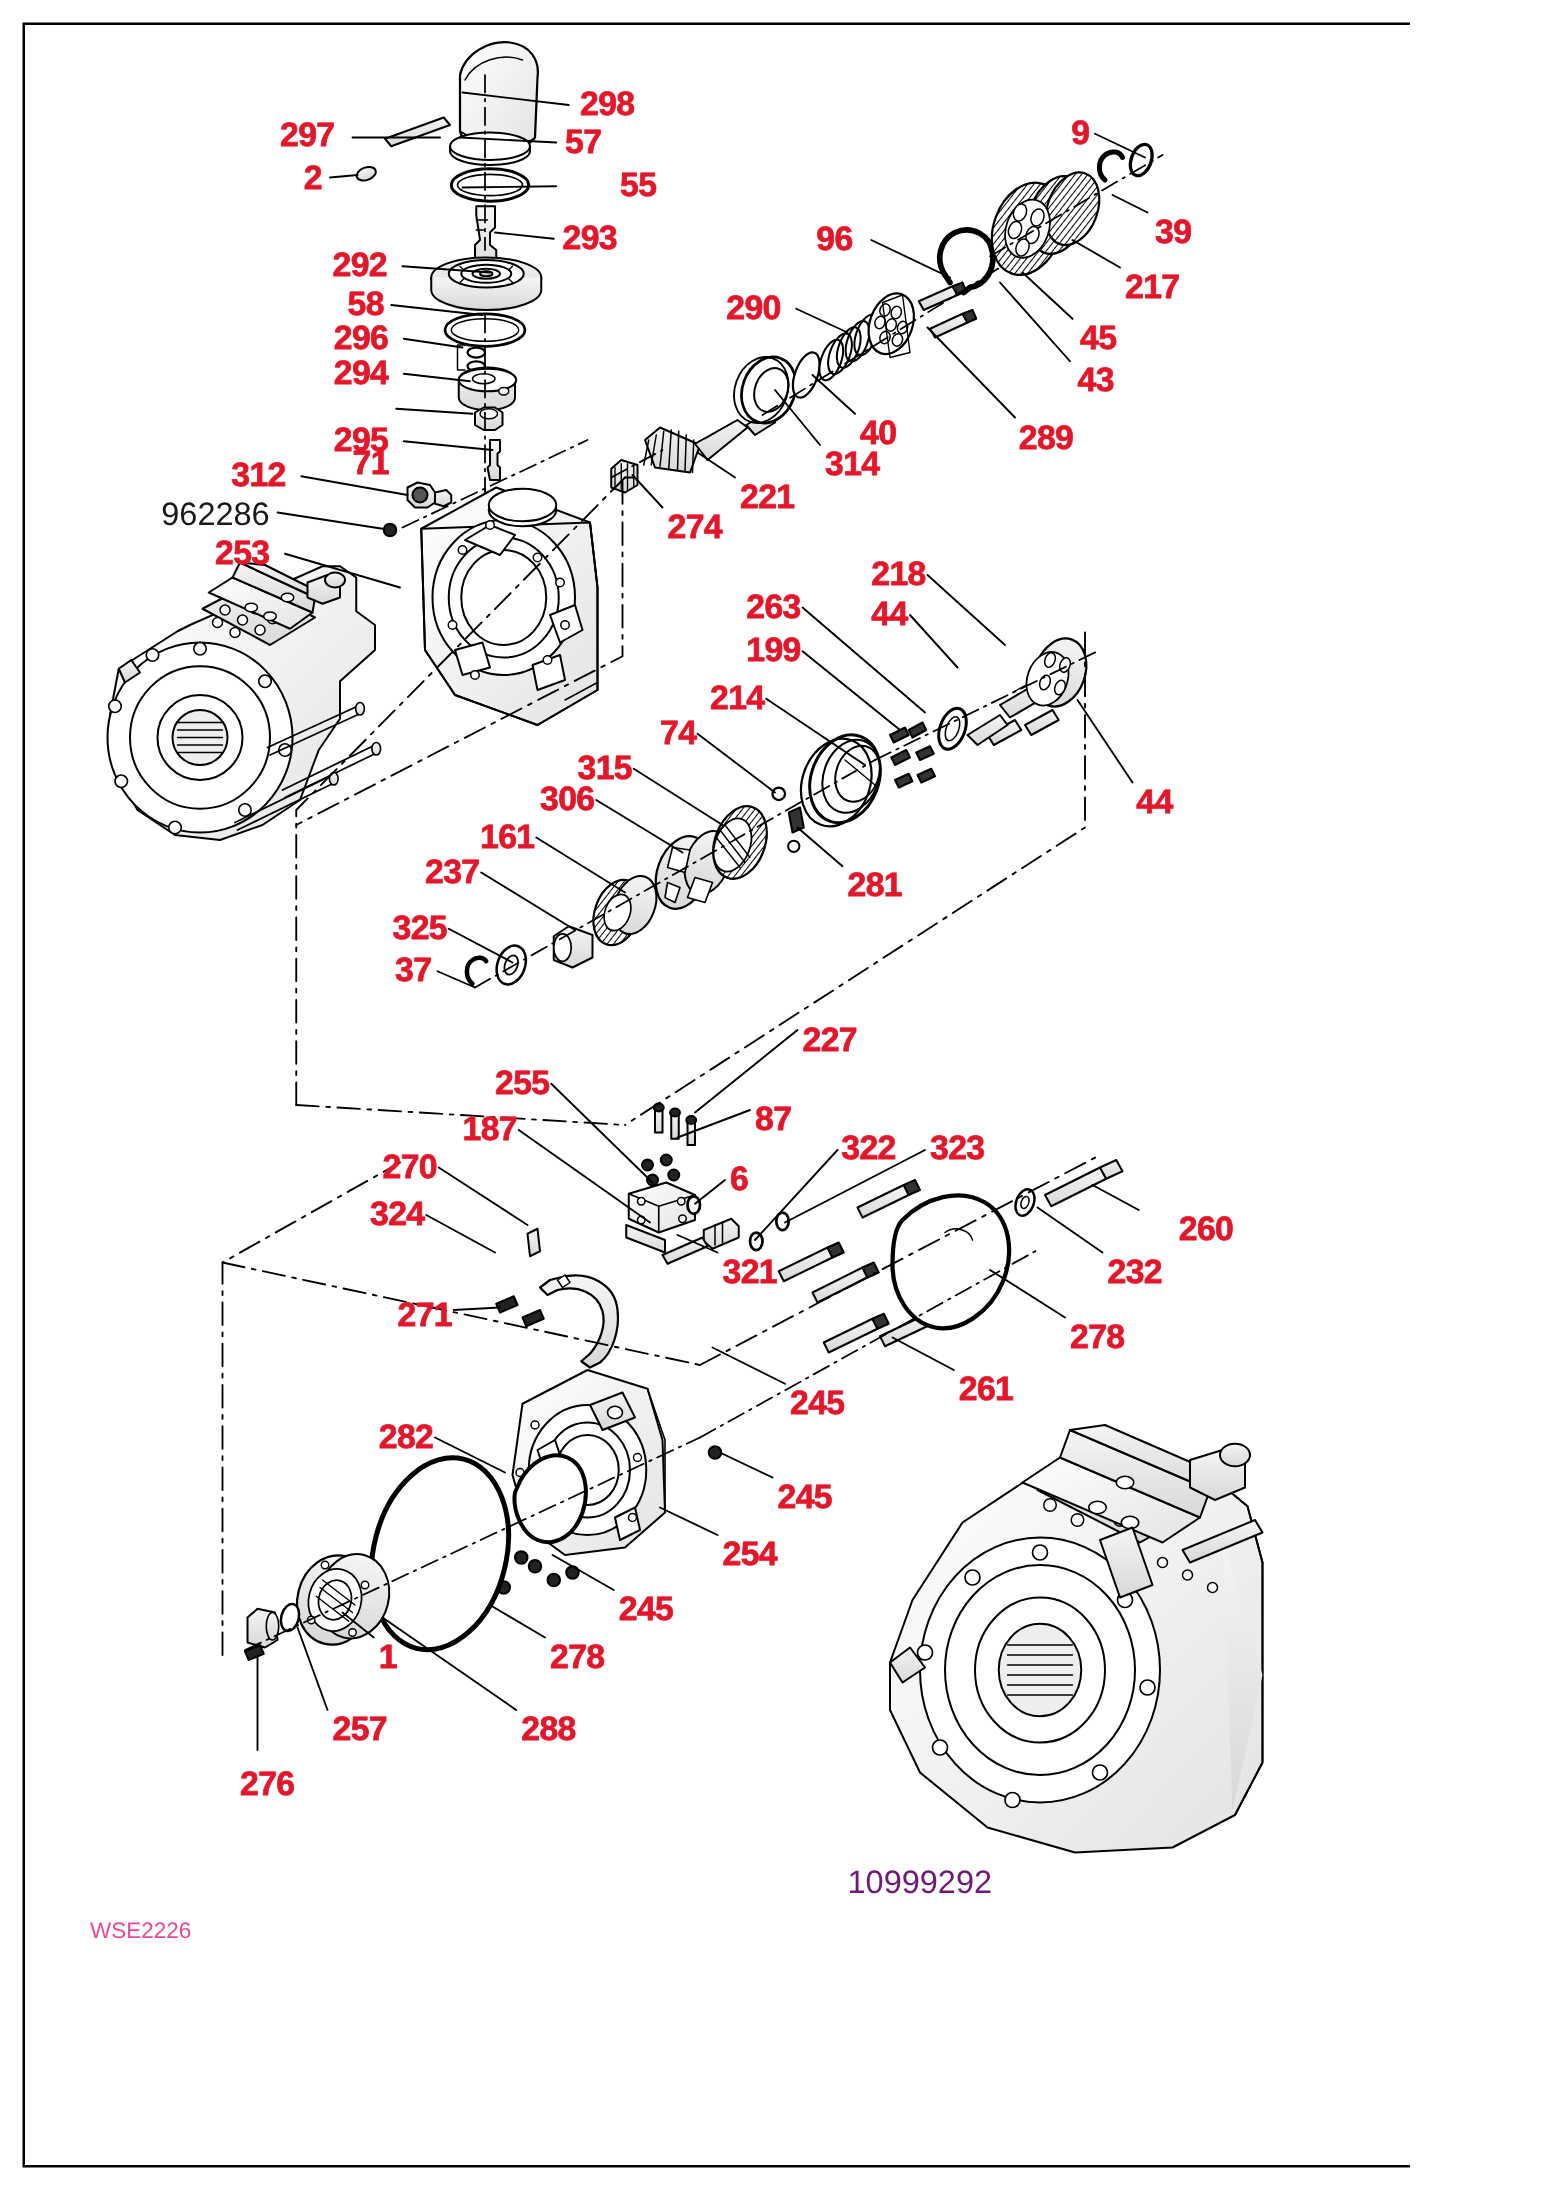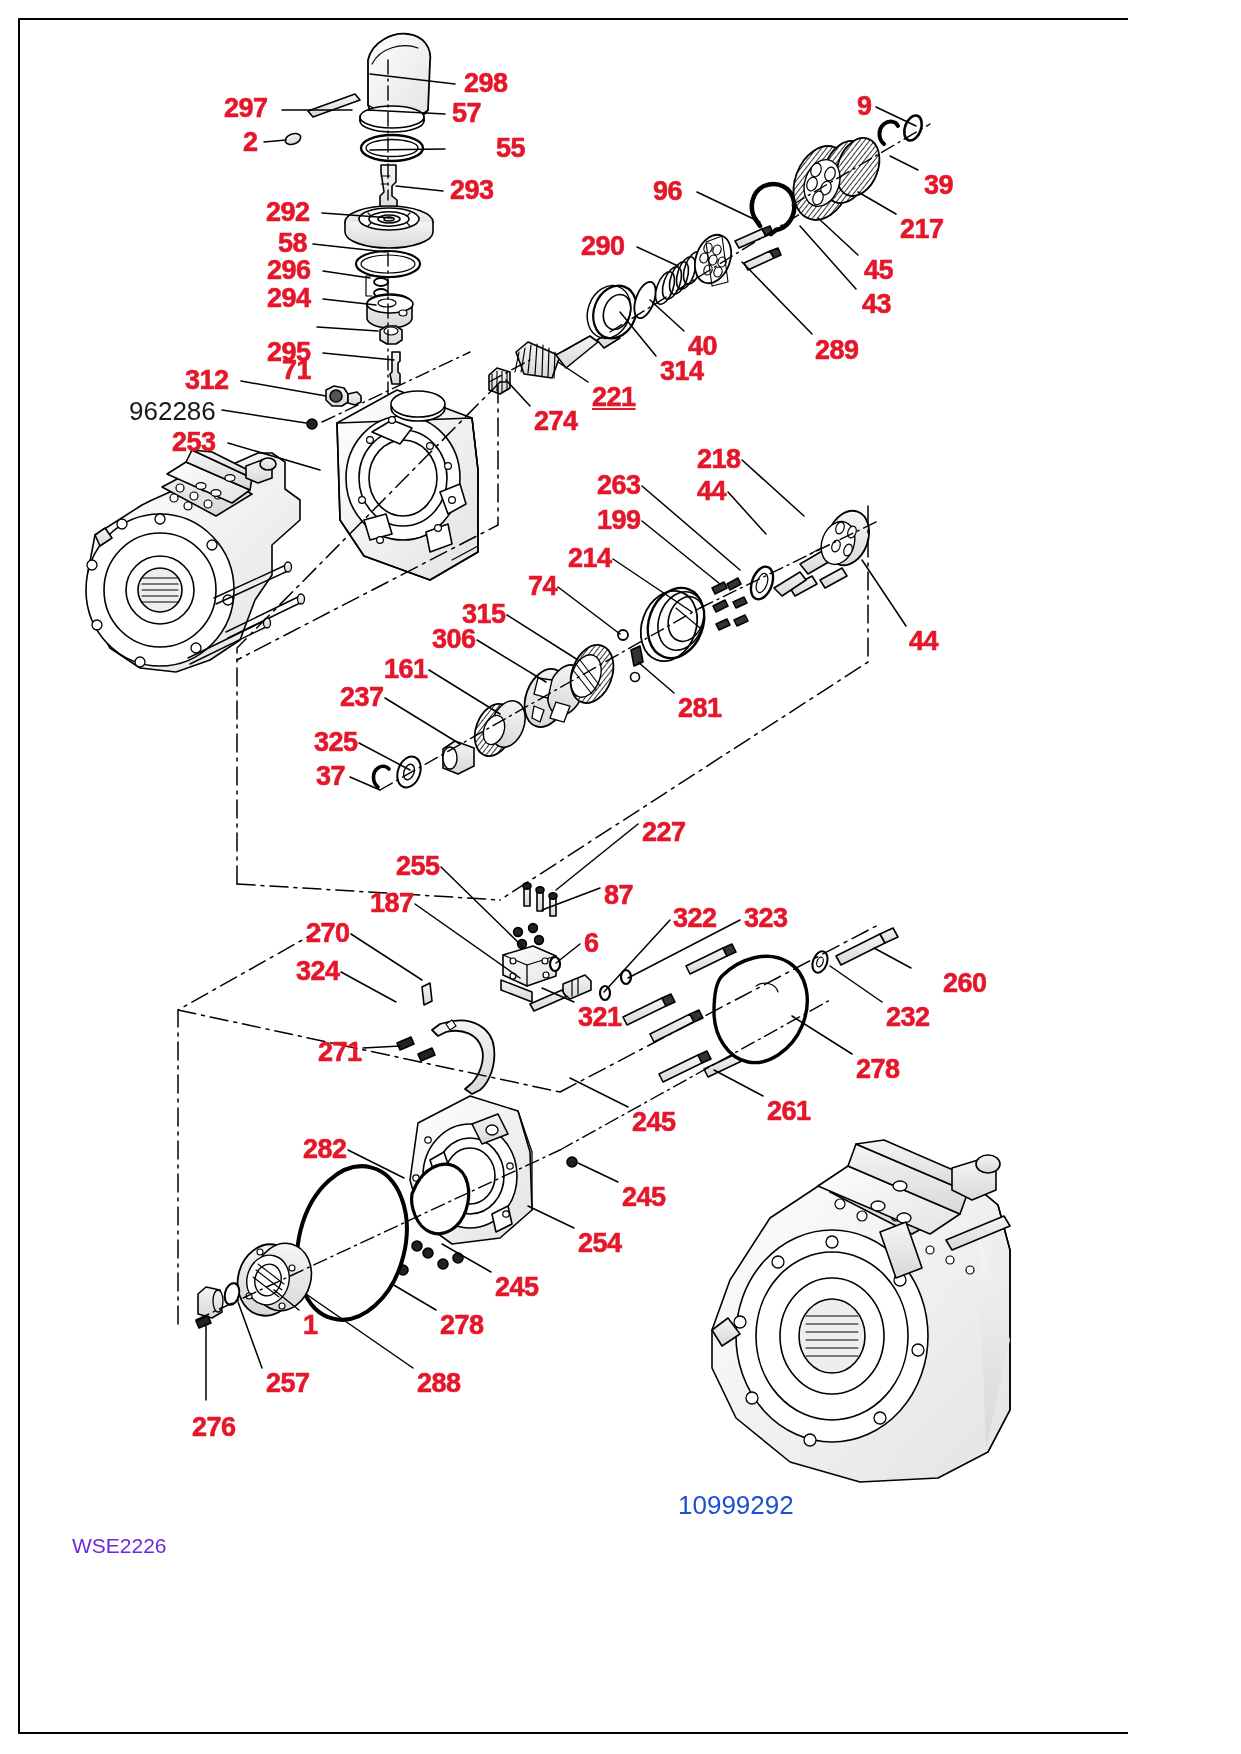--- a/index.html
+++ b/index.html
@@ -32,28 +32,28 @@
   }
   .callout.blk{
     color:#1a1a1a;
     font-weight:normal;
     -webkit-text-stroke:0px;
     font-size:26px;
     letter-spacing:0px;
   }
   .footer-txt{
     position:absolute;
-    color:#6d28d9;
+    color:#ec4899;
     font-family:"Liberation Sans",sans-serif;
-    font-size:21px;
+    font-size:18px;
     white-space:nowrap;
   }
   .partnum-txt{
     position:absolute;
-    color:#1d4ed8;
+    color:#701a75;
     font-family:"Liberation Sans",sans-serif;
     font-size:26px;
     white-space:nowrap;
   }
   .pageno{
     position:absolute;
     color:#111;
     font-family:"Liberation Sans",sans-serif;
     font-size:20px;
   }
@@ -741,21 +741,21 @@
   <div class="callout" style="left:653px;top:178px;">96</div>
   <div class="callout" style="left:581px;top:233px;">290</div>
   <div class="callout" style="left:857px;top:93px;">9</div>
   <div class="callout" style="left:924px;top:172px;">39</div>
   <div class="callout" style="left:900px;top:216px;">217</div>
   <div class="callout" style="left:864px;top:257px;">45</div>
   <div class="callout" style="left:862px;top:291px;">43</div>
   <div class="callout" style="left:815px;top:337px;">289</div>
   <div class="callout" style="left:688px;top:333px;">40</div>
   <div class="callout" style="left:660px;top:358px;">314</div>
-  <div class="callout" style="left:592px;top:384px;text-decoration:underline;">221</div>
+  <div class="callout" style="left:592px;top:384px;">221</div>
   <div class="callout" style="left:534px;top:408px;">274</div>
 
   <div class="callout" style="left:697px;top:446px;">218</div>
   <div class="callout" style="left:697px;top:478px;">44</div>
   <div class="callout" style="left:597px;top:472px;">263</div>
   <div class="callout" style="left:597px;top:507px;">199</div>
   <div class="callout" style="left:568px;top:545px;">214</div>
   <div class="callout" style="left:909px;top:628px;">44</div>
   <div class="callout" style="left:528px;top:573px;">74</div>
   <div class="callout" style="left:462px;top:601px;">315</div>

